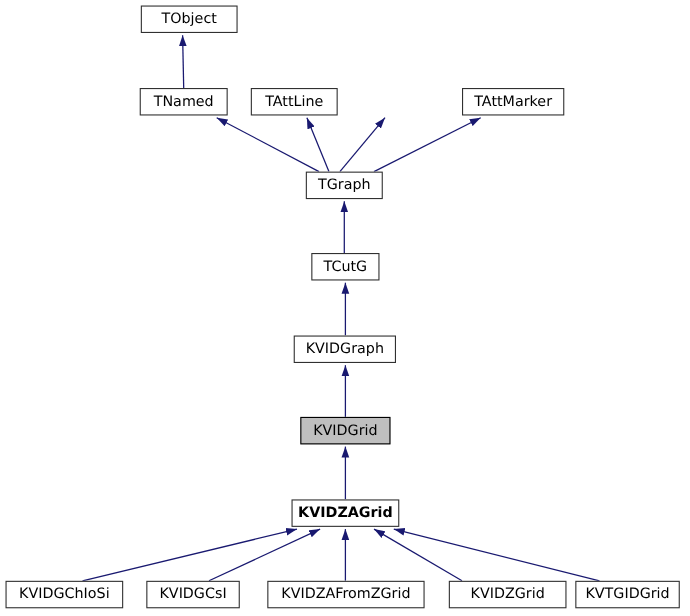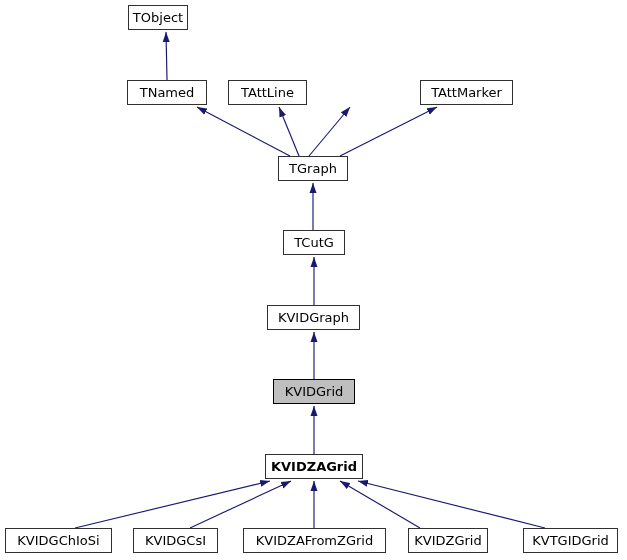--- a/index.html
+++ b/index.html
@@ -69,28 +69,28 @@
     <line class="edge" x1="314" y1="305" x2="314" y2="257" marker-end="url(#arrow)"></line>
     <line class="edge" x1="314" y1="379" x2="314" y2="332" marker-end="url(#arrow)"></line>
     <line class="edge" x1="314" y1="454" x2="314" y2="406" marker-end="url(#arrow)"></line>
     <line class="edge" x1="75" y1="528" x2="270" y2="481" marker-end="url(#arrow)"></line>
     <line class="edge" x1="190" y1="528" x2="291" y2="481" marker-end="url(#arrow)"></line>
     <line class="edge" x1="314" y1="528" x2="314" y2="481" marker-end="url(#arrow)"></line>
     <line class="edge" x1="420" y1="528" x2="340" y2="481" marker-end="url(#arrow)"></line>
     <line class="edge" x1="545" y1="528" x2="358" y2="481" marker-end="url(#arrow)"></line>
   </svg>
 
-  <div class="node" style="left:128px; top:5px;   width:60px;">TObject</div>
+  <div class="node" style="left:128px; top:5px;   width:88px;">TObject</div>
   <div class="node" style="left:127px; top:80px;  width:80px;">TNamed</div>
   <div class="node" style="left:228px; top:80px;  width:79px;">TAttLine</div>
   <div class="node" style="left:278px; top:156px; width:70px;">TGraph</div>
   <div class="node" style="left:420px; top:80px;  width:93px;">TAttMarker</div>
   <div class="node" style="left:283px; top:230px; width:62px;">TCutG</div>
   <div class="node" style="left:267px; top:305px; width:93px;">KVIDGraph</div>
   <div class="node highlight" style="left:273px; top:379px; width:82px;">KVIDGrid</div>
   <div class="node" style="left:265px; top:454px; width:98px;font-weight:bold;">KVIDZAGrid</div>
   <div class="node" style="left:5px;   top:528px; width:107px;">KVIDGChIoSi</div>
   <div class="node" style="left:133px; top:528px; width:85px;">KVIDGCsI</div>
   <div class="node" style="left:243px; top:528px; width:143px;">KVIDZAFromZGrid</div>
-  <div class="node" style="left:408px; top:528px; width:80px;">KVIDZGrid</div>
+  <div class="node" style="left:408px; top:528px; width:107px;">KVIDZGrid</div>
   <div class="node" style="left:523px; top:528px; width:95px;">KVTGIDGrid</div>
 
 </div>
 
 </body></html>

